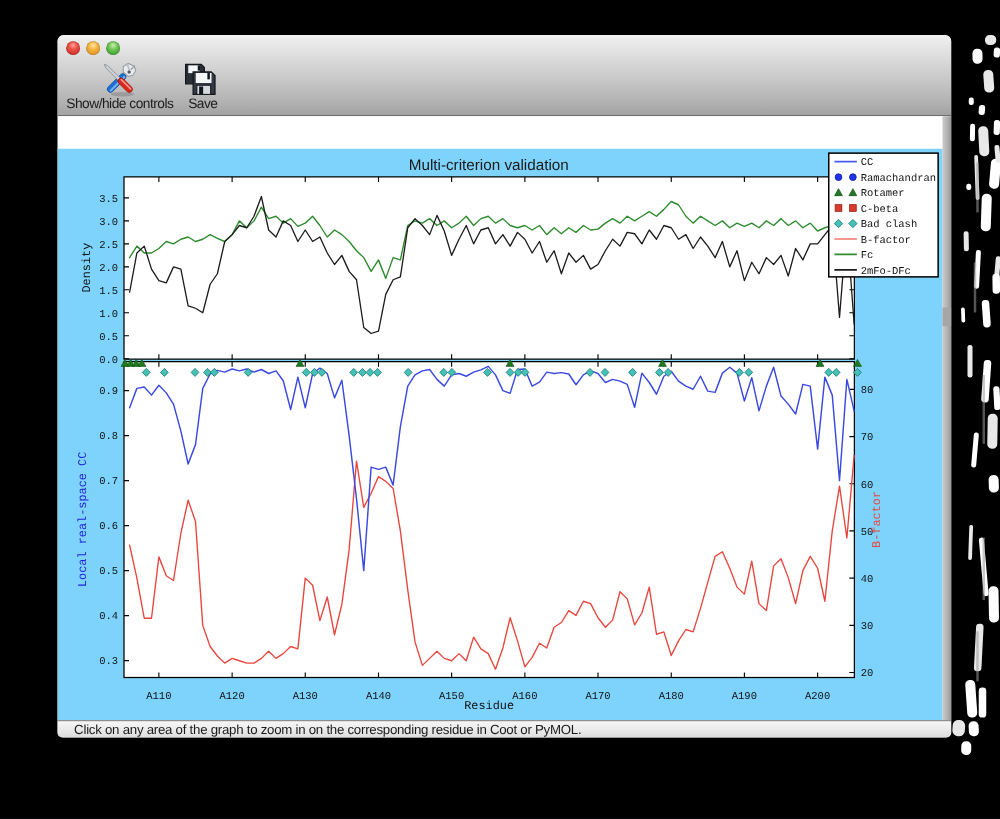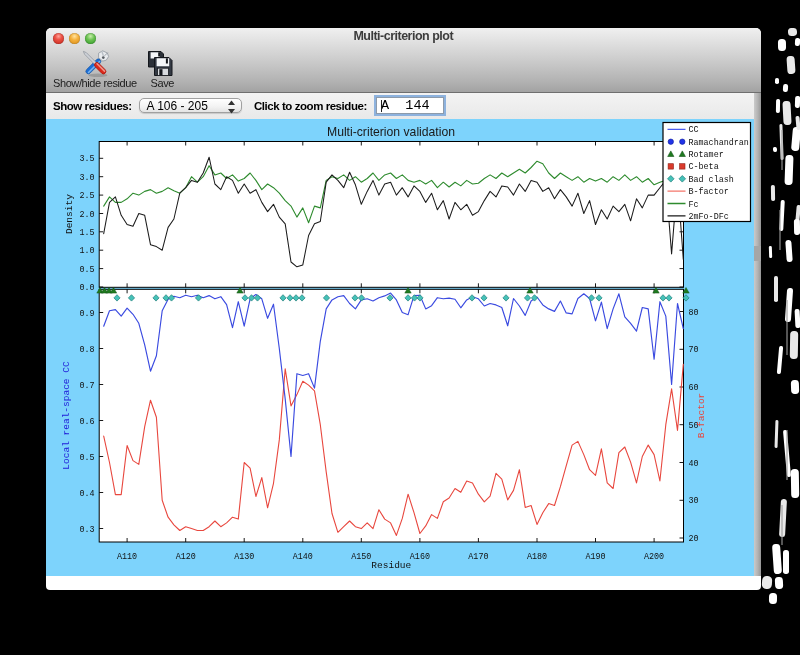--- a/index.html
+++ b/index.html
@@ -40,21 +40,20 @@
   padding:1px 0 0 13.3px; }
 #plot { position:absolute; left:0; top:0; }
 #noise { position:absolute; left:755px; top:0; }
 </style></head>
 <body>
 <div id="win">
   <div id="tbar">
     <div class="tl" id="tl-r"></div>
       <div class="tl" id="tl-y"></div>
       <div class="tl" id="tl-g"></div>
-    <div id="wtitle">Multi-criterion plot</div>
     <div class="tbicon" style="left:36px;"><svg width="30" height="28" viewBox="0 0 30 28">
 <ellipse cx="16" cy="25.3" rx="9.5" ry="1.8" fill="rgba(0,0,0,0.16)"></ellipse>
 <g transform="rotate(135 15 13)">
  <rect x="10.5" y="10.7" width="19" height="5" rx="2.5" fill="#1e6fd6" stroke="#10509f" stroke-width="0.6"></rect>
  <rect x="11.5" y="11.5" width="17" height="1.5" rx="0.75" fill="#84bdf2" opacity="0.9"></rect>
 </g>
 <path d="M16.6 3.2 l4 -2.4 l4.8 2.2 l1.2 3.6 l-2.4 3.6 l-3.4 0.9 l-4.2 -3.4 Z" fill="#e9ebee" stroke="#999fa7" stroke-width="0.9"></path>
 <path d="M19.8 1.2 l1.6 4.6" stroke="#b9bfc6" stroke-width="1.4" fill="none"></path>
 <path d="M25.8 2.6 l-3.2 3.2" stroke="#999fa7" stroke-width="1.0" fill="none"></path>
 <circle cx="21.3" cy="7.6" r="1.35" fill="#575c62"></circle>
@@ -72,34 +71,22 @@
 </g>
 <g>
  <path d="M7.5 7.5 h14.5 l3 3 v15 h-17.5 Z" fill="#343a44" stroke="#14171c" stroke-width="1"></path>
  <path d="M9.6 8.3 h12.6 v8 h-12.6 Z" fill="#f4f6f8"></path>
  <path d="M10.2 16.3 h11.4 v0 l0 0" fill="none"></path>
  <rect x="18.9" y="8.3" width="2" height="5.2" fill="#14171c"></rect>
  <rect x="10.5" y="18.2" width="11" height="7.3" fill="#d7dade" stroke="#14171c" stroke-width="0.8"></rect>
  <rect x="12.3" y="19.2" width="3.2" height="6.3" fill="#14171c"></rect>
 </g>
 </svg></div>
-    <div class="tblabel" style="left:7px;">Show/hide residue</div>
+    <div class="tblabel" style="left:7px;">Show/hide controls</div>
     <div class="tblabel" style="left:104.5px;text-align:center;">Save</div>
-  </div>
-  <div id="ctrl">
-    <div class="blab" style="left:7px;">Show residues:</div>
-    <div id="combo">
-        <span>A 106 - 205</span>
-      <svg class="arr" width="9" height="14" viewBox="0 0 9 14" style="position:absolute;right:5px;top:1px;">
-        <path d="M4.5 0.5 L8 5 L1 5 Z" fill="#333"></path>
-          <path d="M4.5 13.5 L8 9 L1 9 Z" fill="#333"></path>
-      </svg>
-    </div>
-    <div class="blab" style="left:208px;">Click to zoom residue:</div>
-    <div id="input"><span style="position:absolute;left:3.5px;top:2px;width:1px;height:12px;background:#222;"></span>A  144</div>
   </div>
   <div id="fig">
       <svg id="plot" width="708" height="457" viewBox="46 118.5 708 457">
 <style>
  .tk{font-family:"Liberation Mono",monospace;font-size:8.4px;fill:#111;}
  .al{font-family:"Liberation Mono",monospace;font-size:9.5px;fill:#111;}
 </style>
 <text x="391" y="135.8" text-anchor="middle" style="font-family:'Liberation Sans',sans-serif;font-size:12.2px;fill:#1a1a1a;">Multi-criterion validation</text>
 <rect x="99.2" y="141.0" width="584.3" height="145.8" fill="#fff" stroke="#000" stroke-width="1"></rect>
 <rect x="99.2" y="288.8" width="584.3" height="252.7" fill="#fff" stroke="#000" stroke-width="1"></rect>
@@ -203,20 +190,21 @@
 <line x1="667.5" y1="190.7" x2="685.5" y2="190.7" stroke="#f4766b" stroke-width="1.3"></line>
 <text x="688.5" y="193.7" class="tk">B-factor</text>
 <line x1="667.5" y1="203.0" x2="685.5" y2="203.0" stroke="#2e8b2e" stroke-width="1.3"></line>
 <text x="688.5" y="206.0" class="tk">Fc</text>
 <line x1="667.5" y1="215.4" x2="685.5" y2="215.4" stroke="#1a1a1a" stroke-width="1.3"></line>
 <text x="688.5" y="218.4" class="tk">2mFo-DFc</text>
 </svg>
     </div>
   <div id="rstrip"></div>
   <div id="rthumb"></div>
+  <div id="sbar">Click on any area of the graph to zoom in on the corresponding residue in Coot or PyMOL.</div>
 </div>
 <svg id="noise" width="45" height="655" viewBox="755 0 45 655">
     <rect x="788" y="28" width="9" height="8" rx="3.6" fill="#e8e8e8" transform="rotate(-5 792.5 32.0)"></rect>
     <rect x="778" y="39" width="8" height="12" rx="3.6" fill="#ffffff" transform="rotate(-1 782.0 45.0)"></rect>
     <rect x="795" y="38" width="5" height="8" rx="2.2" fill="#ffffff" transform="rotate(3 797.5 42.0)"></rect>
     <rect x="787" y="56" width="8" height="18" rx="3.6" fill="#e8e8e8" transform="rotate(-4 791.0 65.0)"></rect>
     <rect x="775" y="78" width="4" height="6" rx="1.8" fill="#ffffff" transform="rotate(0 777.0 81.0)"></rect>
     <rect x="783" y="84" width="5" height="8" rx="2.2" fill="#ffffff" transform="rotate(4 785.5 88.0)"></rect>
     <rect x="783" y="101" width="8" height="24" rx="3.6" fill="#e8e8e8" transform="rotate(-3 787.0 113.0)"></rect>
     <rect x="776" y="99" width="4" height="14" rx="1.8" fill="#ffffff" transform="rotate(1 778.0 106.0)"></rect>

